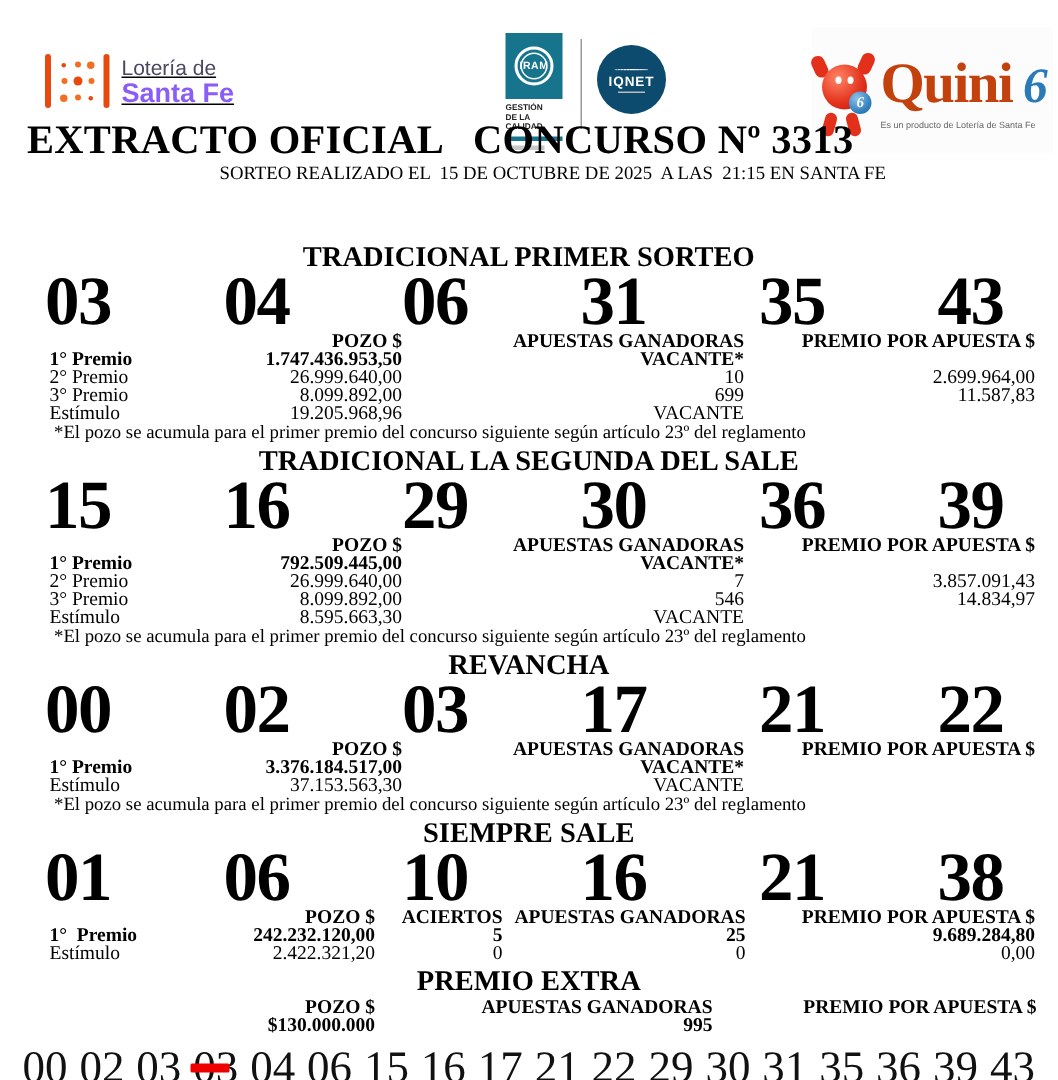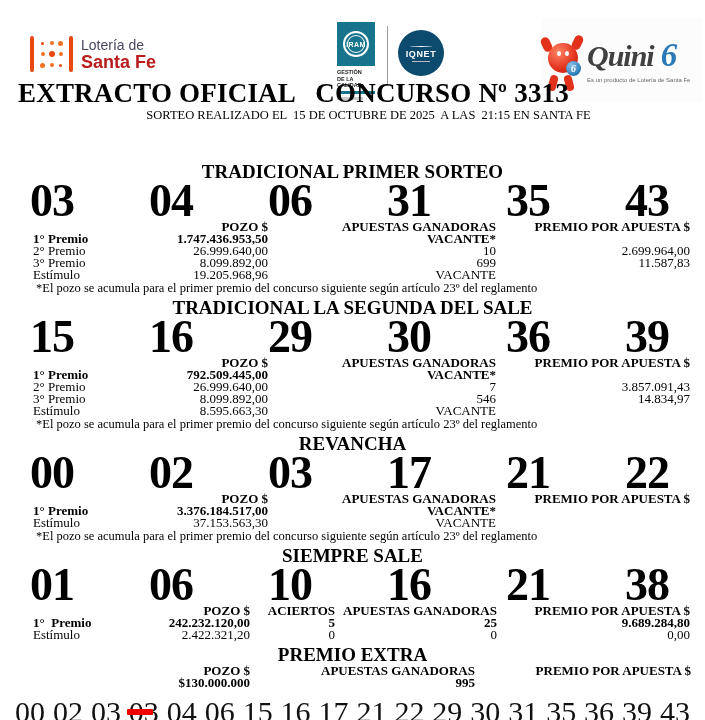--- a/index.html
+++ b/index.html
@@ -14,23 +14,23 @@
   .sf-logo { position:absolute; left:30px; top:36px; display:flex; align-items:center; }
   .sf-bar { width:4px; height:36px; background:#e8490f; border-radius:2px; }
   .sf-dots { display:grid; grid-template-columns:repeat(3,9px); grid-auto-rows:11px;
              align-items:center; justify-items:center; margin:0 4px; }
   .dot { width:4px; height:4px; border-radius:50%; background:#f26f21; }
   .sf-dots .dot:nth-child(1){ width:3px;height:3px;background:#e8490f; }
   .sf-dots .dot:nth-child(3){ width:5px;height:5px; }
   .sf-dots .dot:nth-child(5){ width:6px;height:6px;background:#e8490f; }
   .sf-dots .dot:nth-child(7){ width:5px;height:5px; }
   .sf-dots .dot:nth-child(9){ width:3px;height:3px;background:#e8490f; }
-  .sf-text { margin-left:8px; font-family:"Liberation Sans", sans-serif; }
+  .sf-text { margin-left:8px; font-family:"Liberation Sans", sans-serif;text-decoration:underline; }
   .sf-line1 { display:block; font-size:14px; line-height:16px; color:#4a4763; }
-  .sf-line2 { display:block; font-size:18px; line-height:18px; font-weight:bold; color:#b91c1c; }
+  .sf-line2 { display:block; font-size:18px; line-height:18px; font-weight:bold; color:#8b5cf6; }
 
   .certs { position:absolute; left:337px; top:22px; display:flex; align-items:flex-start; }
   .iram { display:flex; flex-direction:column; align-items:flex-start; width:40px; }
   .iram-sq { width:38px; height:44px; background:#16758c; display:flex; align-items:center; justify-content:center; }
   .iram-circle { width:26px; height:26px; border-radius:50%; border:2px solid #fff;
                  box-shadow: inset 0 0 0 2px #16758c, inset 0 0 0 3px #fff;
                  display:flex; align-items:center; justify-content:center; }
   .iram-word { color:#fff; font-size:7px; font-weight:bold; font-family:"Liberation Sans",sans-serif; letter-spacing:.4px; }
   .iram-cap { margin-top:3px; font-family:"Liberation Sans",sans-serif; font-size:5.5px;
               font-weight:bold; color:#222; line-height:6.5px; }
@@ -57,21 +57,21 @@
   .m-eye.e1 { left:16px; } .m-eye.e2 { left:24px; }
   .m-six { position:absolute; left:25px; top:36px; width:15px; height:15px; border-radius:50%;
            background:radial-gradient(circle at 35% 30%, #8cc2ec, #2a7ab8 70%);
            color:#fff; font-size:10px; font-weight:bold; font-style:italic; text-align:center; line-height:15px; }
   .m-leg-l { position:absolute; left:8px; bottom:4px; width:8px; height:16px; border-radius:4px;
              background:#e2301b; transform:rotate(15deg); }
   .m-leg-r { position:absolute; left:24px; bottom:4px; width:8px; height:16px; border-radius:4px;
              background:#e2301b; transform:rotate(-15deg); }
   .quini-txt { margin-left:2px; }
   .q-line { white-space:nowrap; }
-  .q-name { font-size:30px; font-weight:bold; font-style:italic; color:#404040; letter-spacing:-1px; }
+  .q-name { font-size:38px; font-weight:bold; color:#c2410c; letter-spacing:-1px; }
   .q-six  { font-size:33px; font-weight:bold; font-style:italic; color:#2a7ab8; margin-left:7px; }
   .q-caption { font-family:"Liberation Sans",sans-serif; font-size:6px; color:#666; margin-top:3px; white-space:nowrap; }
 
   
   .main-title { position:absolute; left:18px; top:79px; margin:0; font-size:27px; line-height:28px;
                 font-weight:bold; white-space:pre; letter-spacing:.2px; }
   .sub-title { position:absolute; left:0; top:108px; width:705px; text-align:center;
                font-size:12.5px; white-space:pre;padding-left:32px; }
 
   

